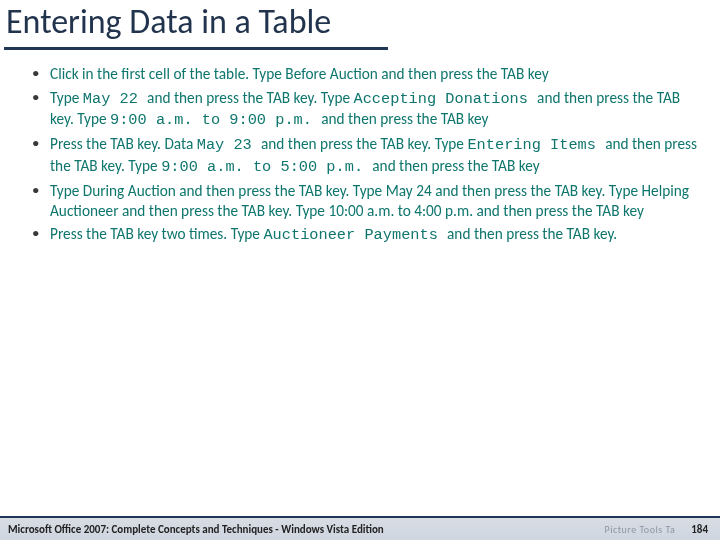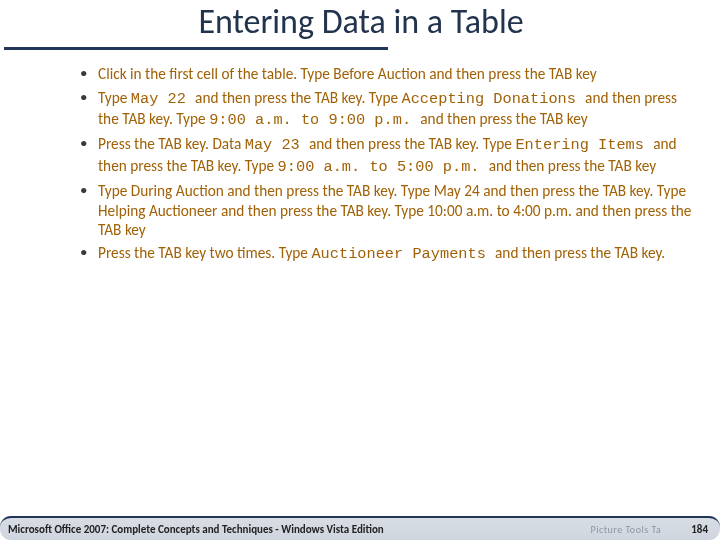--- a/index.html
+++ b/index.html
@@ -20,34 +20,32 @@
   .title-block {
     padding: 2px 4px 0 4px;
   }
   .title {
     font-size: 34px;
     color: #22344d;
     font-weight: 400;
     line-height: 1.15;
     margin: 0;
     padding-left: 2px;
-    text-align: center;
   }
   .title-rule {
     border: none;
     border-top: 3px solid #1f3656;
     margin: 6px 0 0 0;
     width: 54%;
   }
   .body {
     padding: 14px 22px 0 30px;
     font-size: 15.3px;
-    color: #a16207;
+    color: #0f766e;
     line-height: 1.27;
-    margin-left: 48px;
   }
   ul.bullets {
     list-style: none;
     margin: 0;
     padding: 0;
   }
   ul.bullets > li {
     position: relative;
     padding-left: 20px;
     margin-bottom: 4px;
@@ -71,38 +69,37 @@
     height: 24px;
     box-sizing: border-box;
     display: flex;
     align-items: center;
     justify-content: space-between;
     padding: 0 12px 0 8px;
     border-top: 2px solid #1f3656;
     background: linear-gradient(to bottom, #d8dde4 0%, #cfd5df 100%);
     font-size: 11px;
     color: #222;
-    border-radius: 11px;
   }
   .footer .src {
     font-weight: 700;
   }
   .footer .ghost {
     color: #8e96a3;
     font-size: 10px;
     letter-spacing: 0.5px;
   }
   .footer .pg {
     font-weight: 700;
     color: #222;
   }
   .footer .right {
     display: flex;
     align-items: center;
-    gap: 30px;
+    gap: 16px;
   }
 </style>
 </head>
 <body>
 
 <div class="slide">
 
   <div class="title-block">
     <h1 class="title">Entering Data in a Table</h1>
     <hr class="title-rule">

